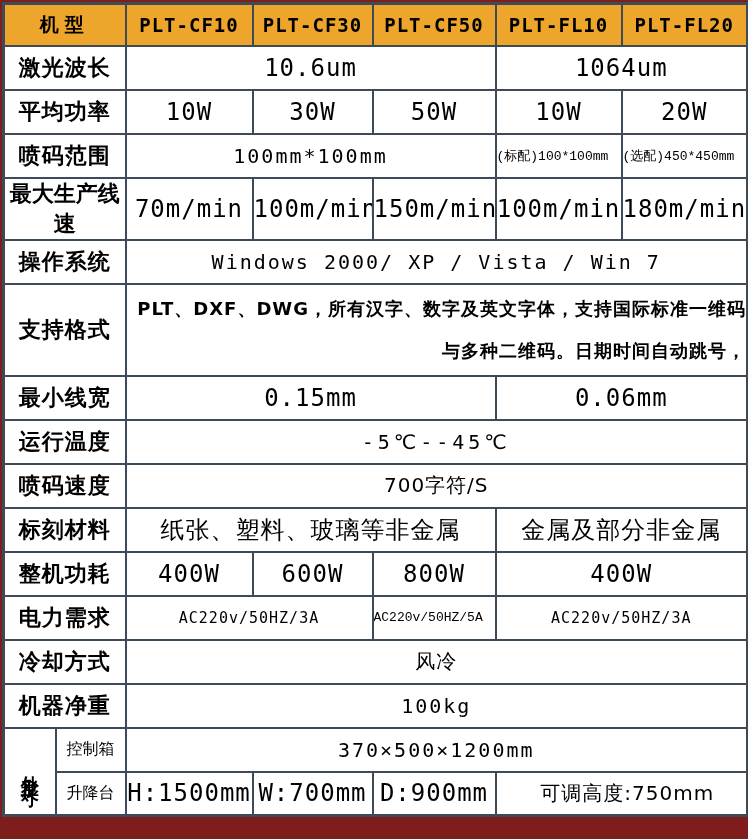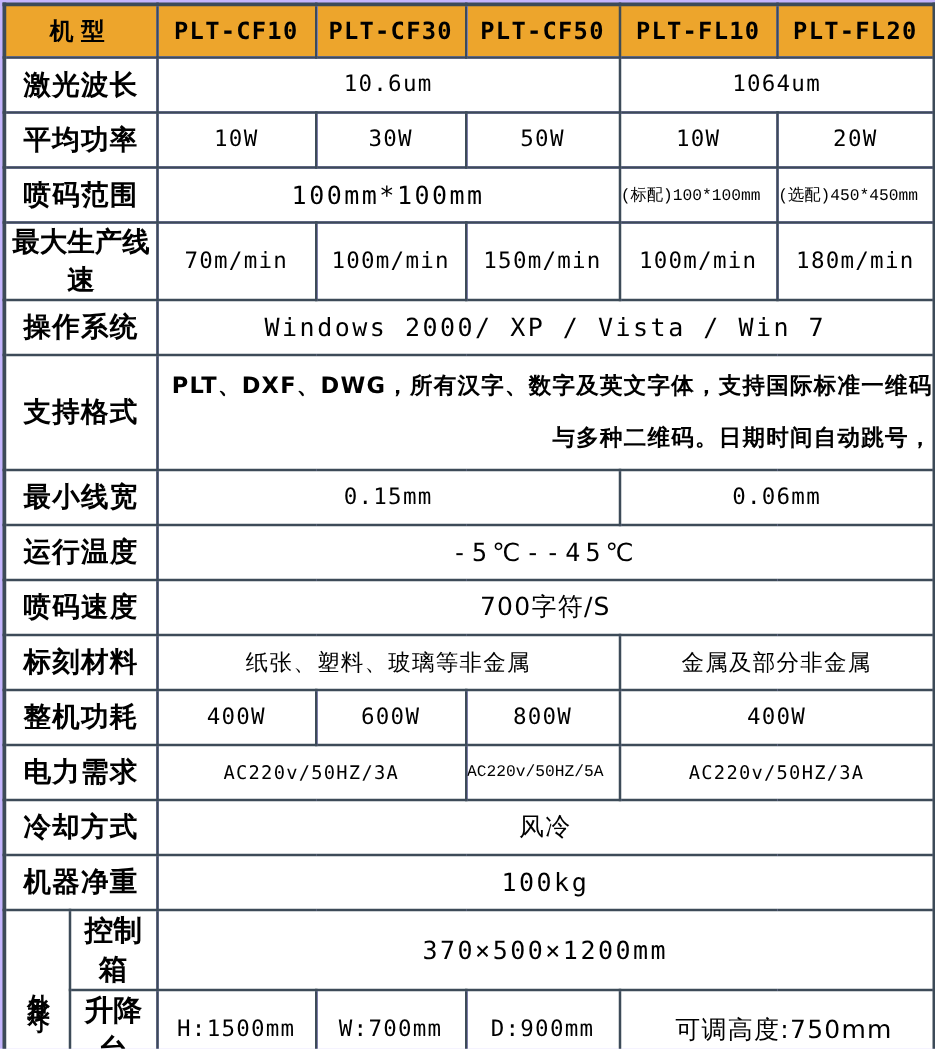--- a/index.html
+++ b/index.html
@@ -4,21 +4,21 @@
 <style>
   :root{
     --header-bg:#eda52c;
     --label-bg:#7fc9ec;
     --border:#3d4b58;
     --text:#000000;
     --cell-bg:#ffffff;
   }
   html,body{margin:0;padding:0;background:#ffffff;}
   body{font-family:"DejaVu Sans","Liberation Sans",sans-serif;color:var(--text);}
-  .wrap{width:748px;height:839px;box-sizing:border-box;padding:2px;background:#c4b5fd;}
+  .wrap{width:748px;height:839px;box-sizing:border-box;padding:2px;background:#7f1d1d;}
   table.spec{
     border-collapse:collapse;
     table-layout:fixed;
     width:744px;
     border:3px solid var(--border);
   }
   table.spec td{
     border:2px solid var(--border);
     padding:0;
     overflow:hidden;
@@ -43,40 +43,40 @@
   td.lbl{
     background:var(--label-bg);
     text-align:center;
     font-weight:bold;
     font-size:22px;
     letter-spacing:1px;
   }
   td.sublbl{
     background:var(--label-bg);
     text-align:center;
-    font-weight:bold;
-    font-size:23px;
+    font-weight:normal;
+    font-size:16px;
   }
   td.vert{
     background:var(--label-bg);
     text-align:center;
     font-weight:bold;
     font-size:18px;
   }
   td.vert .vtxt{
     writing-mode:vertical-rl;
     text-orientation:upright;
     letter-spacing:4px;
     margin:0 auto;
     line-height:1;
   }
   
   td.val{
     text-align:center;
-    font-size:18px;
+    font-size:24px;
     font-family:"DejaVu Sans Mono","DejaVu Sans",monospace;
     letter-spacing:1px;
   }
   td.val-left{
     text-align:center;
     font-size:20px;
     font-family:"DejaVu Sans Mono","DejaVu Sans",monospace;
     letter-spacing:2px;
     padding-left:36px;
   }

